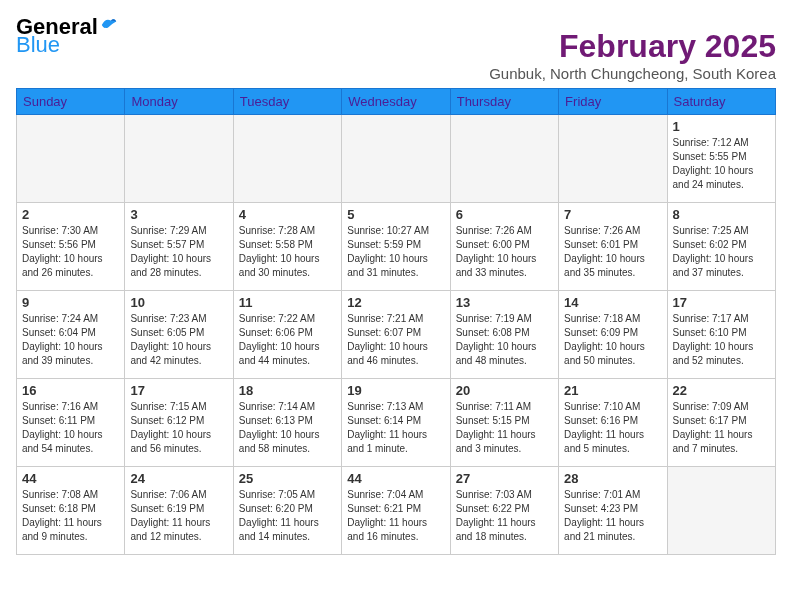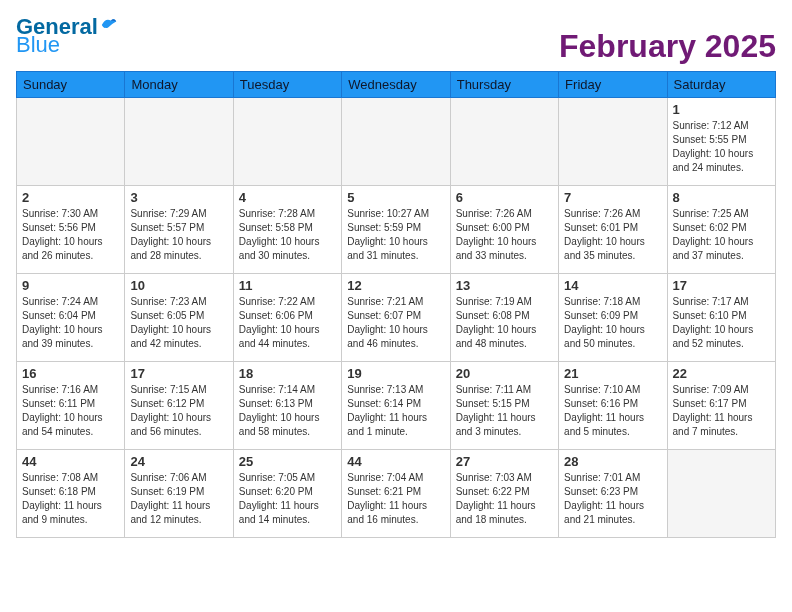--- a/index.html
+++ b/index.html
@@ -21,21 +21,21 @@
       flex-direction: column;
       align-items: flex-start;
     }
     .logo-text {
       display: flex;
       align-items: center;
       font-size: 22px;
       font-weight: bold;
       line-height: 1;
     }
-    .logo-general { color: #0369a1; }
+    .logo-general { color: #000000; }
     .logo-bird {
       width: 18px;
       height: 18px;
       margin-left: 2px;
       margin-top: -4px;
     }
     .title-area {
       text-align: right;
     }
     .month-title {
@@ -48,21 +48,21 @@
       font-size: 15px;
       color: #555;
     }
     .calendar {
       width: 100%;
       border-collapse: collapse;
       margin-top: 6px;
     }
     .calendar th {
       background: #2196F3;
-      color: #0f172a;
+      color: #4c1d95;
       text-align: left;
       padding: 5px 6px;
       font-size: 13px;
       font-weight: normal;
       border: 1px solid #1976D2;
     }
     .calendar td {
       border: 1px solid #ccc;
       vertical-align: top;
       width: calc(100% / 7);
@@ -96,20 +96,21 @@
       <span class="logo-general">General</span>
       <svg class="logo-bird" viewBox="0 0 20 20">
         <path d="M2,10 Q6,2 12,5 Q16,2 18,6 Q14,8 10,12 Q8,14 6,13 Q4,14 2,10Z" fill="#2196F3"></path>
         <path d="M12,5 Q16,2 18,6 Q15,5 12,5Z" fill="#1565C0"></path>
       </svg>
     </div>
     <div style="font-size:22px; font-weight:normal; color:#2196F3; line-height:1; margin-top:-4px;">Blue</div>
   </div>
   <div class="title-area">
     <div class="month-title">February 2025</div>
+    <div class="subtitle">Gunbuk, North Chungcheong, South Korea</div>
   </div>
 </div>
 
 <table class="calendar">
   <thead>
     <tr>
 
     <th>Sunday</th>
         <th>Monday</th>
         <th>Tuesday</th>
@@ -293,19 +294,19 @@
         </td>
         <td>
           <span class="day-num">27</span>
           <div class="day-info">Sunrise: 7:03 AM
 Sunset: 6:22 PM
 Daylight: 11 hours and 18 minutes.</div>
         </td>
         <td>
           <span class="day-num">28</span>
           <div class="day-info">Sunrise: 7:01 AM
-Sunset: 6:23 PM
+Sunset: 4:23 PM
 Daylight: 11 hours and 21 minutes.</div>
         </td>
         <td class="empty"></td>
       </tr>
     </tbody>
 </table>
 
 </body></html>

